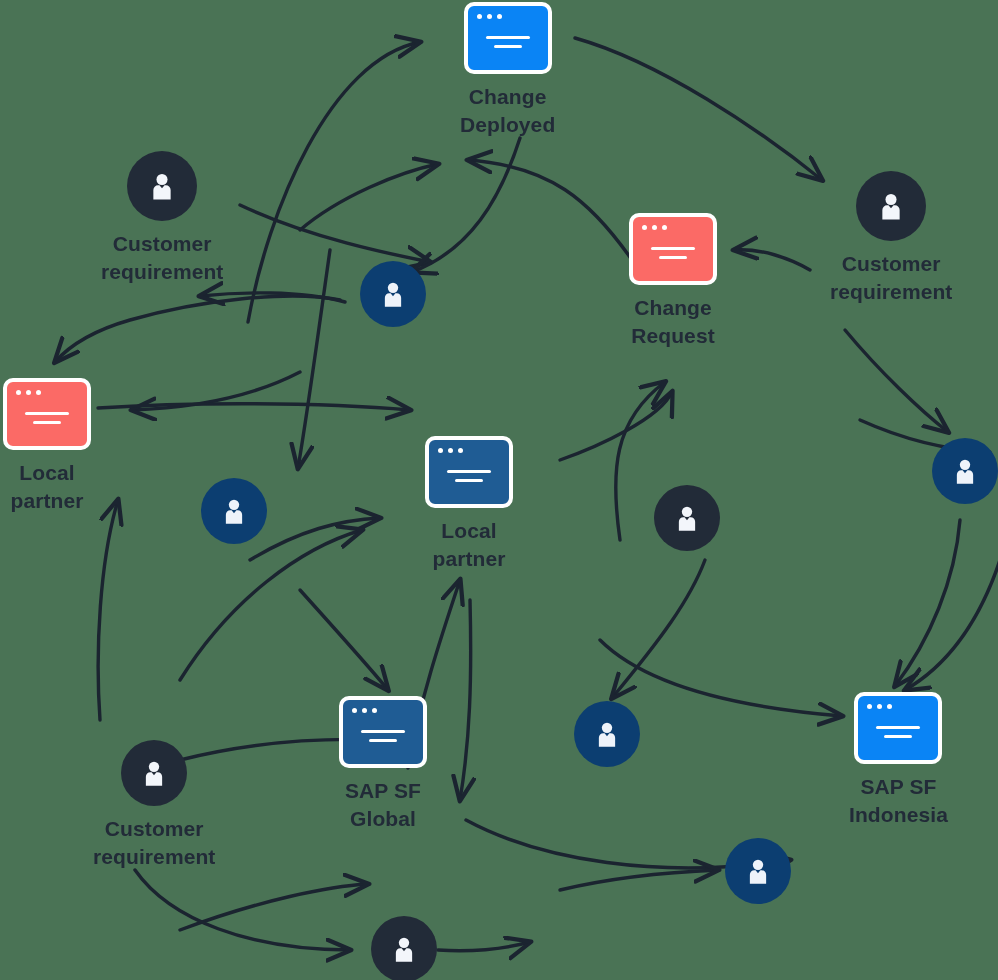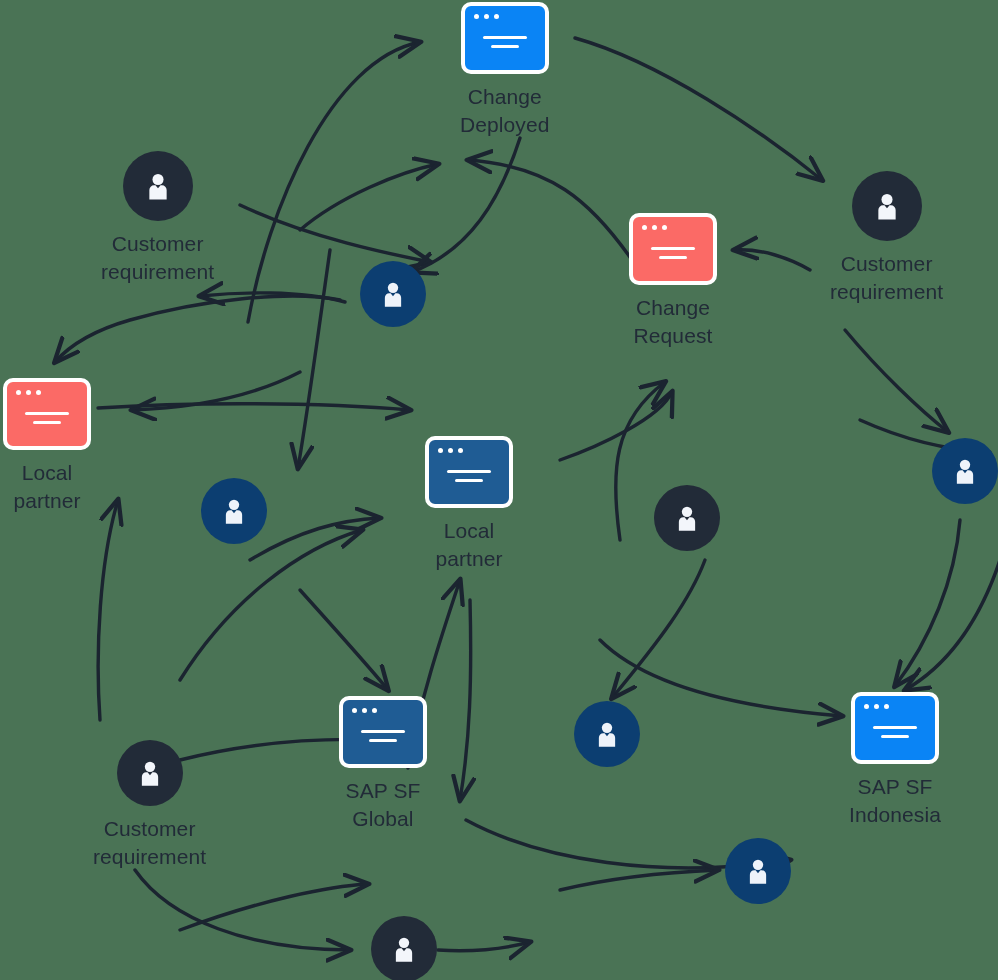--- a/index.html
+++ b/index.html
@@ -33,21 +33,21 @@
   }
   .circle.dark{background:#222b38;}
   .circle.navy{background:#0c3e71;}
   .circle svg{display:block;}
   .label{
     margin-top:9px;text-align:center;
     color:#222b38;
     font-size:21px;line-height:1.33;
     letter-spacing:.1px;
     white-space:pre-line;
-    font-weight:400;
+    font-weight:700;
   }
 </style>
 </head>
 <body>
 
 <div id="stage">
 
   <svg id="edges" viewBox="0 0 998 980" aria-hidden="true">
     <defs>
       <marker id="ah" markerWidth="9" markerHeight="9" refX="7.2" refY="3.6" orient="auto" markerUnits="strokeWidth">

